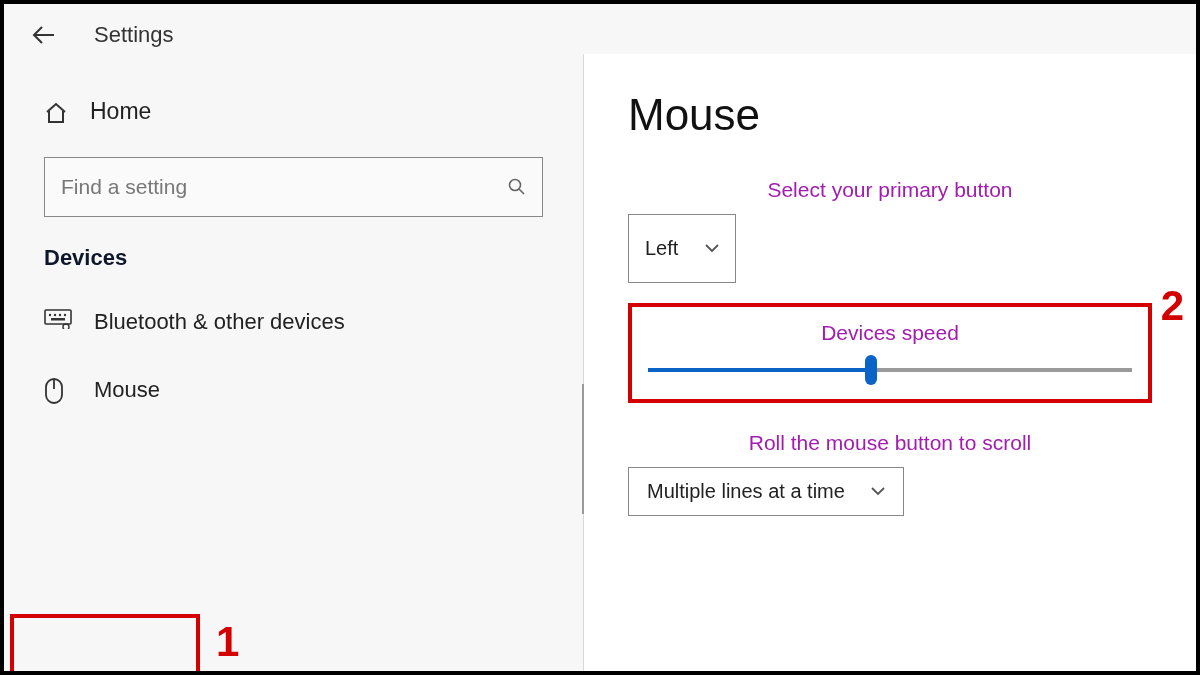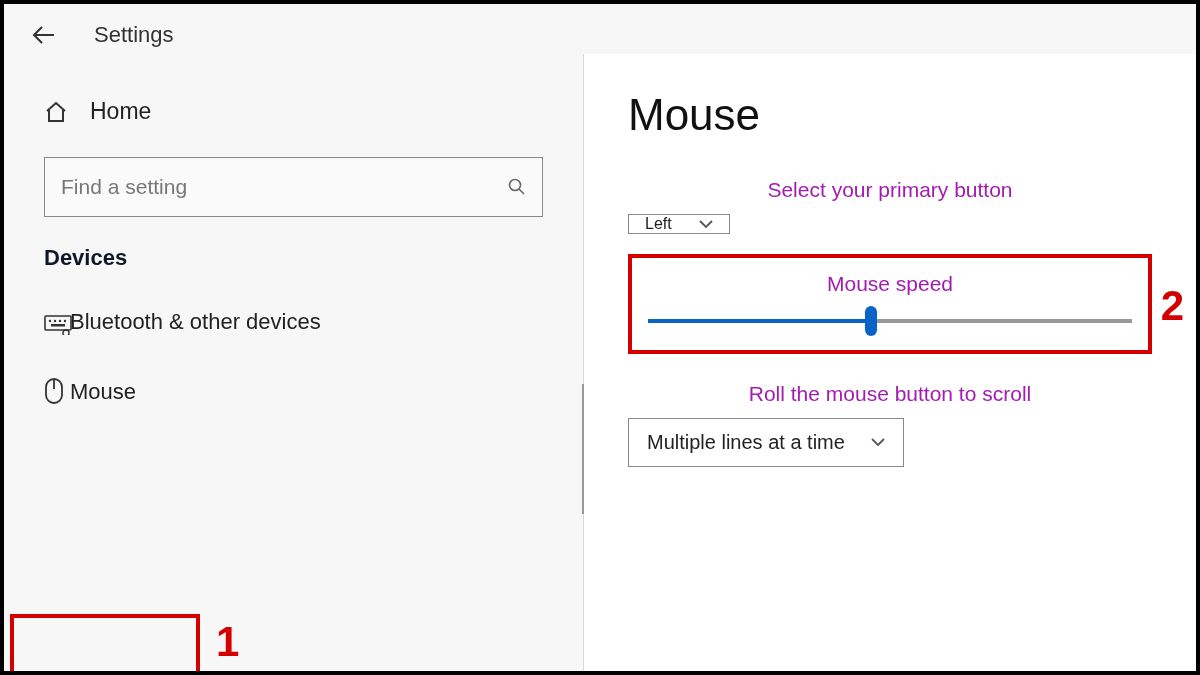--- a/index.html
+++ b/index.html
@@ -37,21 +37,21 @@
     }
     .sidebar {
       width: 580px;
       background: #f7f7f7;
       border-right: 1px solid #d9d9d9;
       padding: 30px 0 0 0;
       position: relative;
     }
     .home-row {
       display: flex;
-      align-items: center;
+      align-items: flex-end;
       gap: 22px;
       padding: 14px 0 14px 40px;
       font-size: 23px;
       color: #222;
       cursor: pointer;
     }
     .home-row .icon { font-size: 22px; color: #333; }
     .search-box {
       margin: 18px 40px 28px 40px;
       border: 1px solid #888;
@@ -74,21 +74,22 @@
     .search-box input::placeholder { color: #777; font-style: normal; }
     .search-box .search-icon { color: #666; font-size: 18px; }
     .category-label {
       padding: 0 40px 18px 40px;
       font-size: 22px;
       font-weight: 600;
       color: #0f172a;
     }
     .nav-item {
       display: flex;
-      align-items: flex-end;
+      align-items: flex-start;
+      gap: 24px;
       padding: 20px 0 20px 40px;
       font-size: 22px;
       color: #222;
       cursor: pointer;
       position: relative;
     }
     .nav-item .icon {
       width: 26px;
       text-align: center;
       font-size: 22px;
@@ -126,22 +127,22 @@
       font-size: 21px;
       color: #a21caf;
       margin-bottom: 12px;
       text-align: center;
     }
     .dropdown {
       display: inline-flex;
       align-items: center;
       gap: 27px;
       border: 1px solid #888;
-      padding: 0 16px;
-      font-size: 16px;
+      padding: 22px 16px;
+      font-size: 20px;
       color: #222;
       cursor: pointer;
       background: #fff;
       margin-bottom: 20px;
     }
     .dropdown .chevron { font-size: 14px; color: #555; }
     .cursor-speed-box {
       border: 4px solid #d40000;
       padding: 14px 16px 20px 16px;
       margin-bottom: 28px;
@@ -274,21 +275,21 @@
       <span class="chevron">
         <svg width="14" height="9" viewBox="0 0 14 9">
             <path d="M1 1 L7 7 L13 1" stroke="#555" stroke-width="1.8" fill="none"></path>
           </svg>
       </span>
     </div>
 
     <div class="ann2">2</div>
 
     <div class="cursor-speed-box">
-      <div class="field-label" style="margin-bottom:4px;">Mouse speed</div>
+      <div class="field-label" style="margin-bottom:4px;">Devices speed</div>
       <div class="slider-wrap">
         <div class="slider-track-bg"></div>
         <div class="slider-track-fill"></div>
         <div class="slider-thumb"></div>
       </div>
     </div>
 
     <div class="field-label">Roll the mouse button to scroll</div>
     <div class="wide-dropdown">
       <span>Multiple lines at a time</span>

